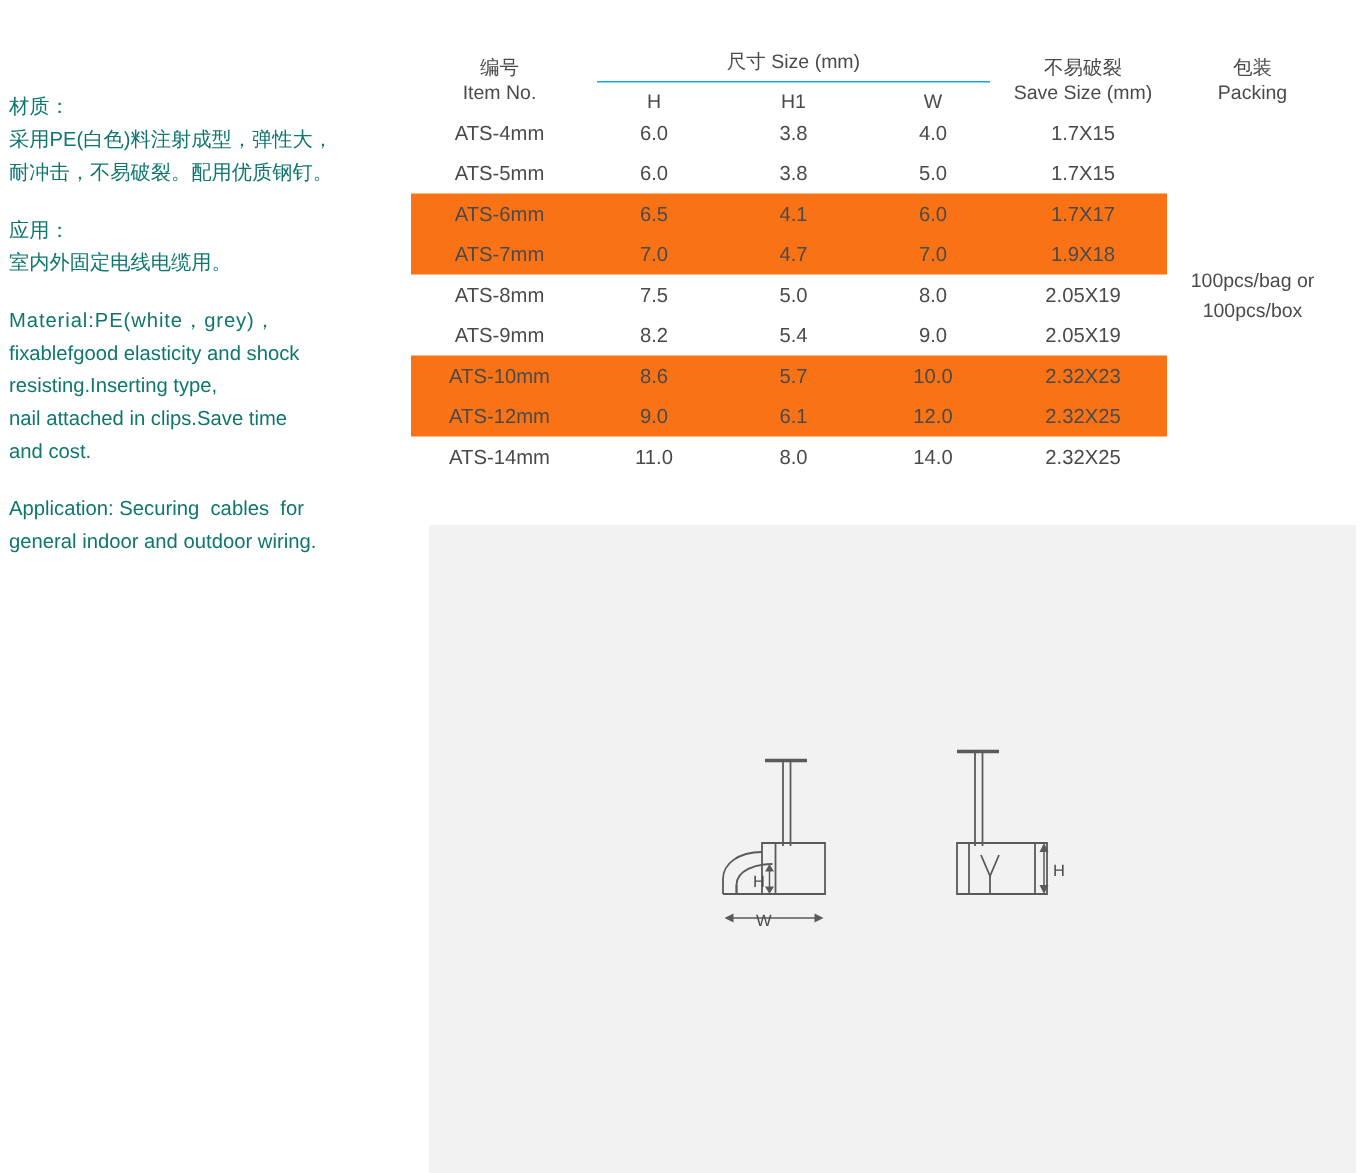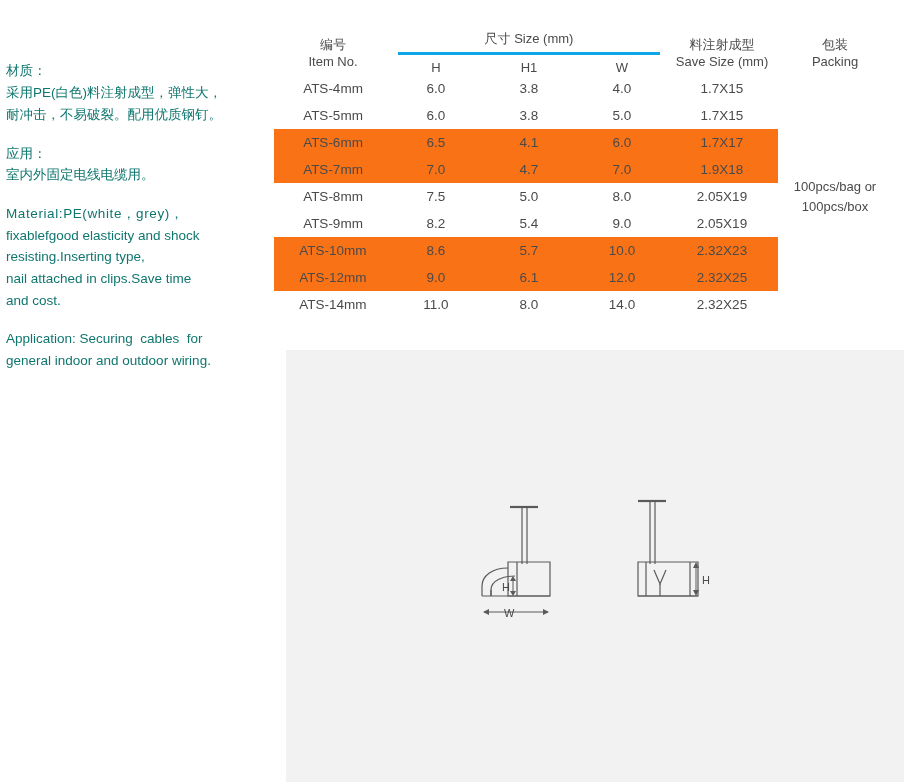--- a/index.html
+++ b/index.html
@@ -77,21 +77,21 @@
     display: block;
     line-height: 1.35;
   }
   .size-group {
     position: relative;
     padding-bottom: 2px !important;
   }
   .size-group .size-label {
     display: block;
     padding-bottom: 4px;
-    border-bottom: 3px solid #0ea5e9;
+    border-bottom: 1px solid #0ea5e9;
     margin: 0 6px 3px 6px;
   }
   .sub-hdr-row th {
     font-size: 13px;
     padding-bottom: 10px;
     color: #4a4a4a;
   }
   tbody tr td {
     height: 27px;
     font-size: 13.5px;
@@ -175,21 +175,21 @@
     <thead>
       <tr class="hdr-row">
         <th rowspan="2">
           <span class="hdr-two-line">编号</span>
           <span class="hdr-two-line">Item No.</span>
         </th>
         <th colspan="3" class="size-group">
           <span class="size-label">尺寸 Size (mm)</span>
         </th>
         <th rowspan="2">
-          <span class="hdr-two-line">料注射成型</span>
+          <span class="hdr-two-line">不易破裂</span>
           <span class="hdr-two-line">Save Size (mm)</span>
         </th>
         <th rowspan="2">
           <span class="hdr-two-line">包装</span>
           <span class="hdr-two-line">Packing</span>
         </th>
       </tr>
       <tr class="sub-hdr-row">
         <th>H</th>
         <th>H1</th>

